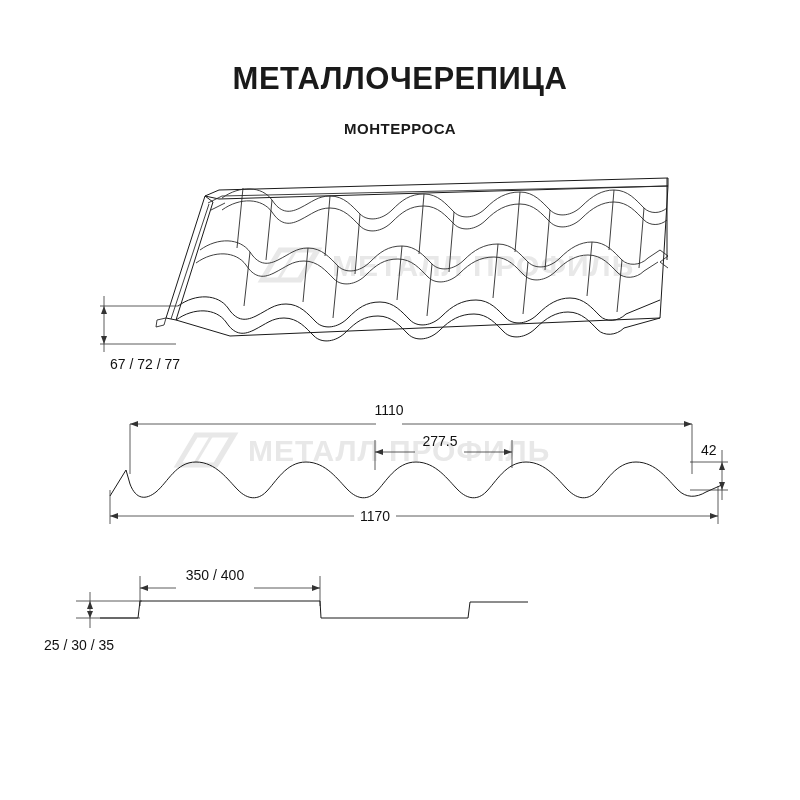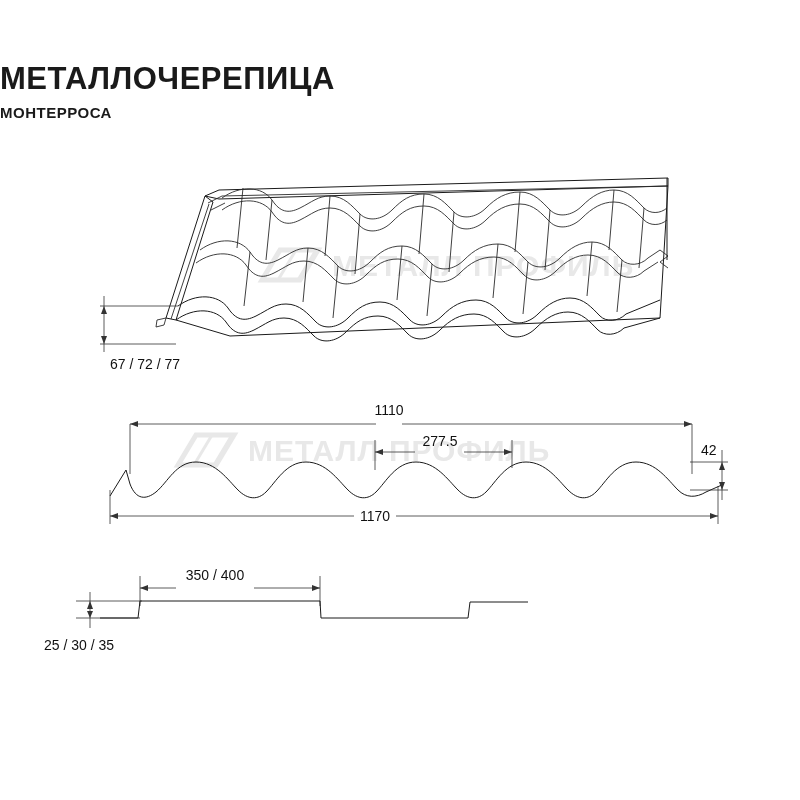--- a/index.html
+++ b/index.html
@@ -18,35 +18,35 @@
   .page {
     position: relative;
     width: 800px;
     height: 800px;
   }
   .title-block {
     position: absolute;
     top: 62px;
     left: 0;
     width: 800px;
-    text-align: left;
+    text-align: center;
   }
   .title-main {
     font-size: 31px;
     font-weight: bold;
     letter-spacing: 0.5px;
     color: #1a1a1a;
     line-height: 1.1;
   }
   .title-sub {
     font-size: 15px;
     font-weight: bold;
     letter-spacing: 0.5px;
     color: #1a1a1a;
-    margin-top: 8px;
+    margin-top: 24px;
   }
   svg.drawing {
     position: absolute;
     top: 0;
     left: 0;
     width: 800px;
     height: 800px;
   }
   .wm-text {
     font-family: "Liberation Sans", sans-serif;

